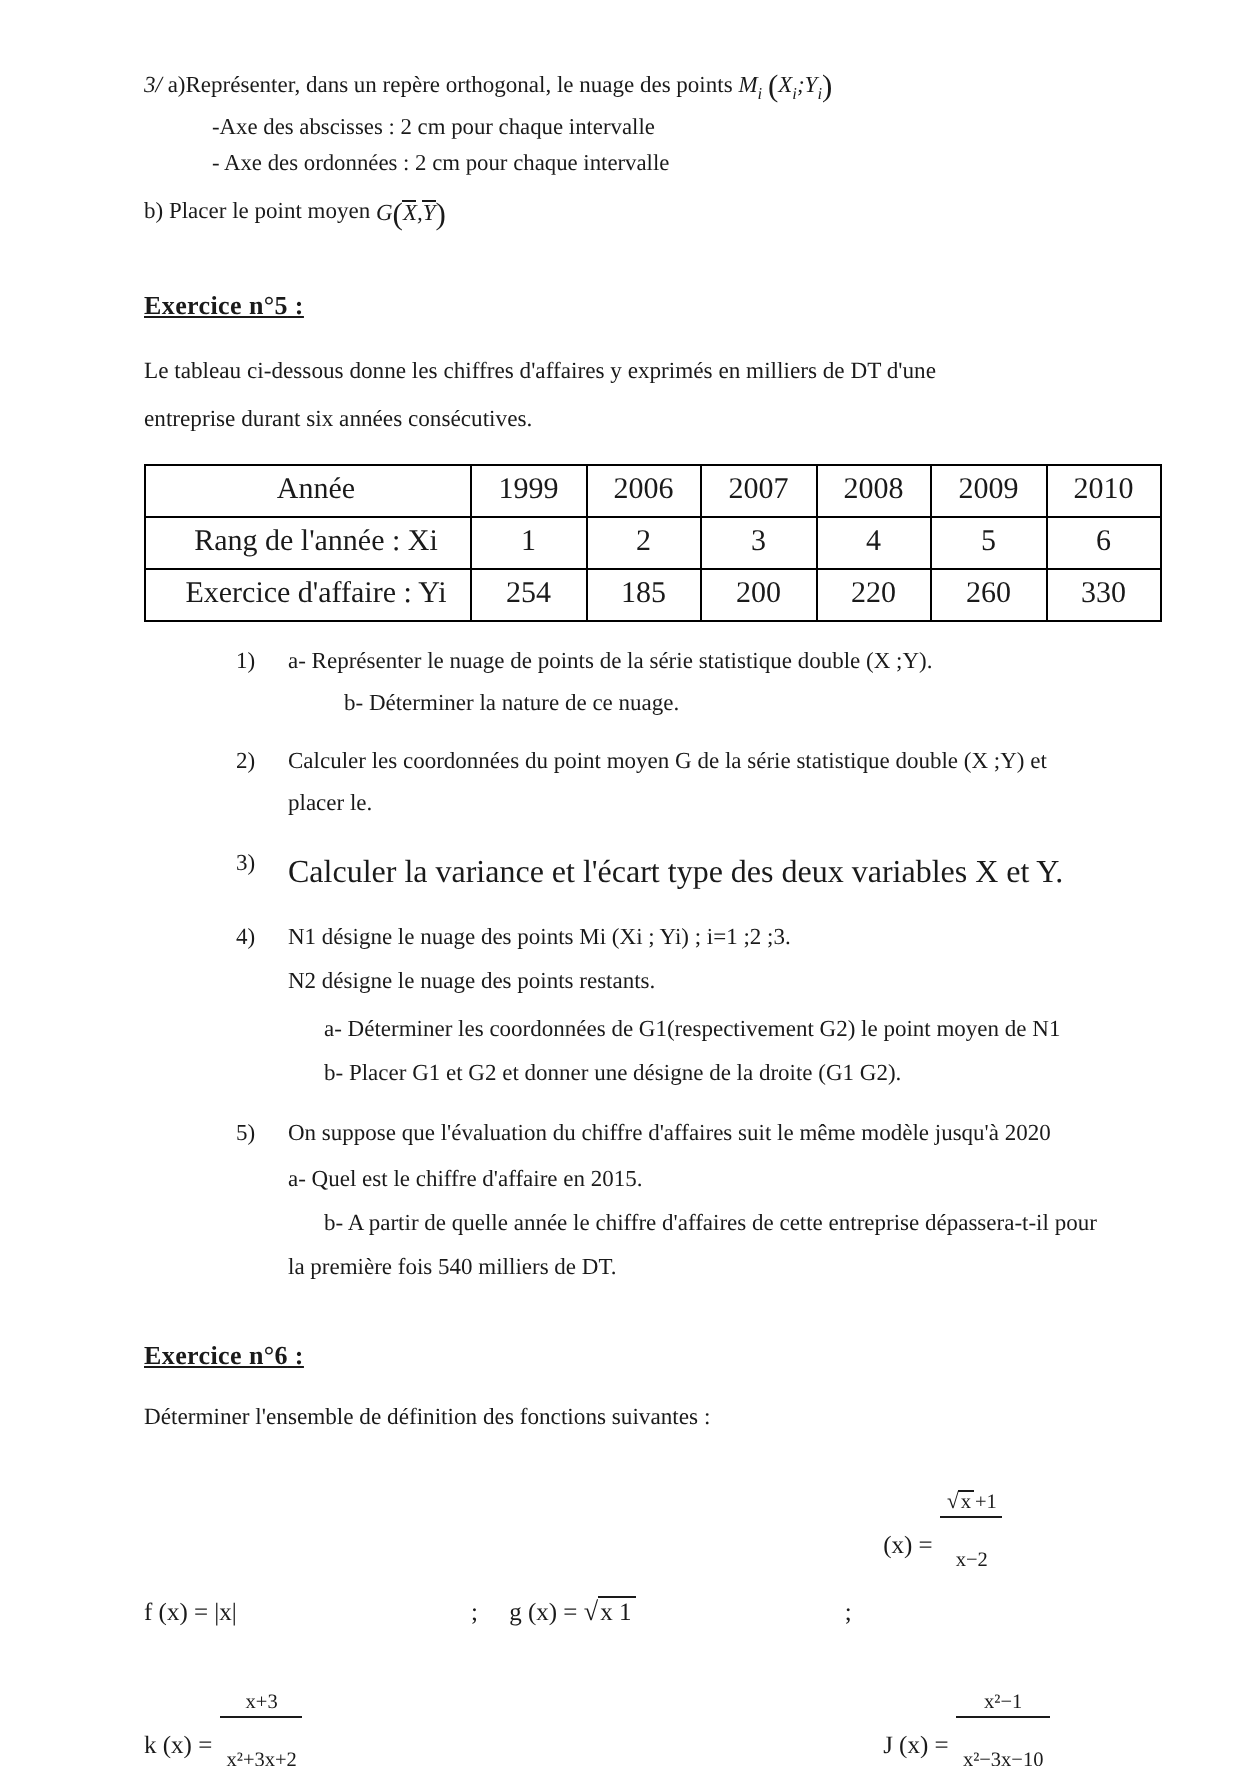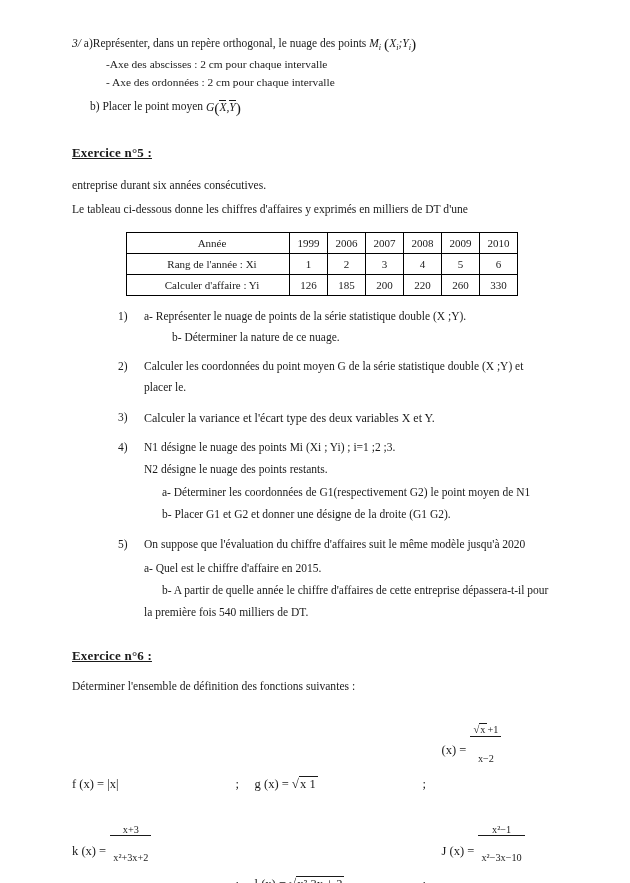--- a/index.html
+++ b/index.html
@@ -22,21 +22,21 @@
     box-sizing: border-box;
     position: relative;
   }
   .content {
     padding: 30px 58px 0 72px;
   }
   .line {
     font-size: 11.5px;
     line-height: 1.55;
   }
-  .indent1 { margin-left: 18px; }
+  .indent1 { }
 
   .italic { font-style: italic; }
   .serif-math {
     font-family: "Liberation Serif", serif;
     font-style: italic;
   }
 
   .ex-heading {
     font-weight: bold;
     font-size: 13px;
@@ -49,22 +49,22 @@
 
   .para {
     font-size: 11.6px;
     line-height: 1.9;
     margin-bottom: 2px;
   }
 
   table.data {
     border-collapse: collapse;
     margin: 10px auto 10px auto;
-    width: 392px;
-    font-size: 11px;
+    width: 509px;
+    font-size: 15px;
   }
   table.data td, table.data th {
     border: 1px solid #000;
     text-align: center;
     padding: 4px 2px;
     font-weight: normal;
   }
   table.data td.rowlabel {
     width: 150px;
     padding-left: 10px;
@@ -153,22 +153,22 @@
         <span class="serif-math">
           <i>G</i><span class="bigparen">(</span><span class="overline"><i>X</i></span><span>,</span><span class="overline"><i>Y</i></span><span class="bigparen">)</span>
         </span>
       </div>
     </div>
 
     <div class="ex-heading">
       <span>Exercice n°5</span><span class="plain"> :</span>
     </div>
 
+    <div class="para">Le tableau ci-dessous donne les chiffres d'affaires y exprimés en milliers de DT d'une</div>
     <div class="para">entreprise durant six années consécutives.</div>
-    <div class="para">Le tableau ci-dessous donne les chiffres d'affaires y exprimés en milliers de DT d'une</div>
 
     <table class="data">
       <tbody>
         <tr>
           <td class="rowlabel">Année</td>
           <td>1999</td>
           <td>2006</td>
           <td>2007</td>
           <td>2008</td>
           <td>2009</td>
@@ -177,22 +177,22 @@
         <tr>
           <td class="rowlabel">Rang de l'année : Xi</td>
           <td>1</td>
           <td>2</td>
           <td>3</td>
           <td>4</td>
           <td>5</td>
           <td>6</td>
         </tr>
         <tr>
-          <td class="rowlabel">Calculer d'affaire : Yi</td>
-          <td>126</td>
+          <td class="rowlabel">Exercice d'affaire : Yi</td>
+          <td>254</td>
           <td>185</td>
           <td>200</td>
           <td>220</td>
           <td>260</td>
           <td>330</td>
         </tr>
       </tbody>
     </table>
 
     <div style="margin-top:8px;">
@@ -208,21 +208,21 @@
       <div style="display:flex; margin-left:46px; margin-top:8px;">
         <div style="width:26px; font-size:11.5px; line-height:1.85;">2)</div>
         <div style="font-size:11.5px; line-height:1.85;">
           <div>Calculer les coordonnées du point moyen G de la série statistique double (X ;Y) et</div>
           <div>placer le.</div>
         </div>
       </div>
 
       <div style="display:flex; margin-left:46px; margin-top:8px;">
         <div style="width:26px; font-size:11.5px; line-height:1.85;">3)</div>
-        <div style="font-size:12px; line-height:1.85;">
+        <div style="font-size:16px; line-height:1.85;">
           <div>Calculer la variance et l'écart type des deux variables X et Y.</div>
         </div>
       </div>
 
       <div style="display:flex; margin-left:46px; margin-top:8px;">
         <div style="width:26px; font-size:11.5px; line-height:1.85;">4)</div>
         <div style="font-size:11.5px; line-height:1.9;">
           <div>N1 désigne le nuage des points Mi (Xi ; Yi) ; i=1 ;2 ;3.</div>
           <div>N2 désigne le nuage des points restants.</div>
           <div style="margin-left:18px; margin-top:2px;">a-   Déterminer les coordonnées de G1(respectivement G2) le point moyen de N1</div>

